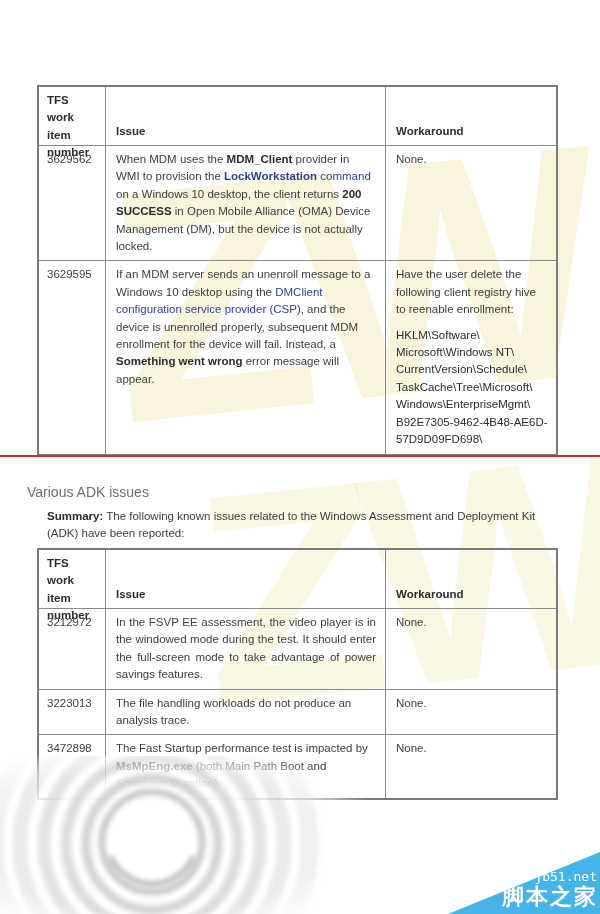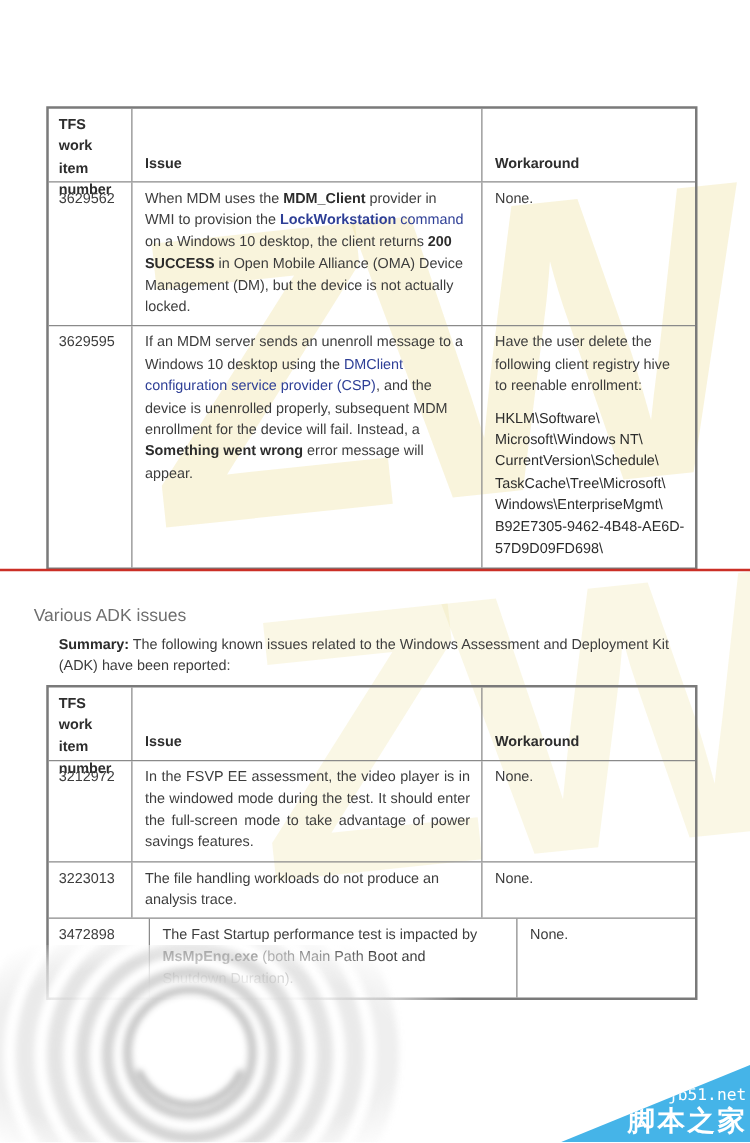--- a/index.html
+++ b/index.html
@@ -31,21 +31,21 @@
   .b{font-weight:700; color:#2c2c2c;}
   .link{color:#2e3f96;}
   .registry{font-weight:400; color:#2c2c2c; white-space:pre-line; margin-top:8px; word-break:break-all;}
   .justify{text-align:justify;}
 
   
   .t-mdm .r0{min-height:110px;}
   .t-mdm .r1{min-height:191px;}
   .t-adk .r0{min-height:75px;}
   .t-adk .r1{min-height:42px;}
-  .t-adk .r2{min-height:63px;gap:14px;}
+  .t-adk .r2{min-height:63px;}
 
   
   .red-rule{position:absolute; left:0; top:455px; width:600px; height:2px; background:#cb2f26;}
 
   
   .section-heading{position:absolute; left:27px; top:484px; font-size:14px; color:#6e6e6e;}
   .summary{position:absolute; left:47px; top:508px; width:518px; font-size:11.5px; line-height:17.4px; color:#3d3d3d;}
   .summary .b{color:#2c2c2c;}
 
   

